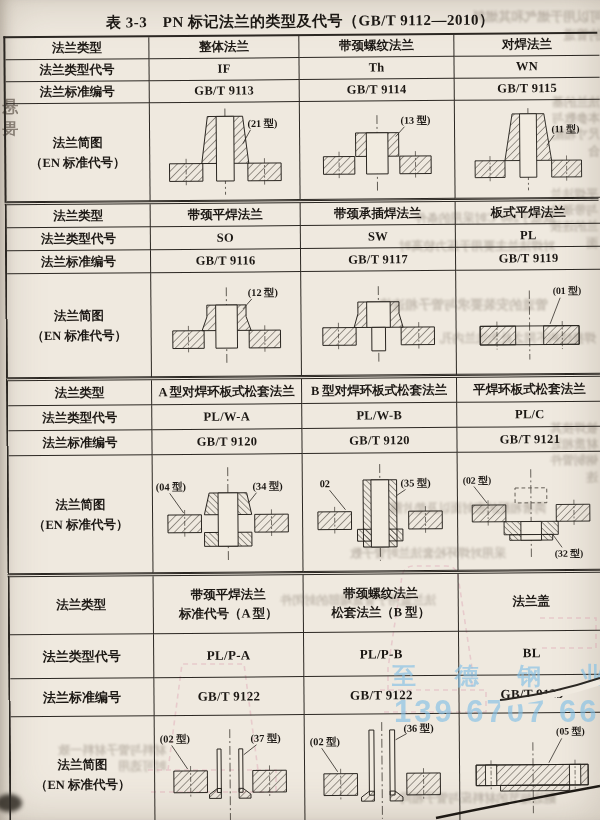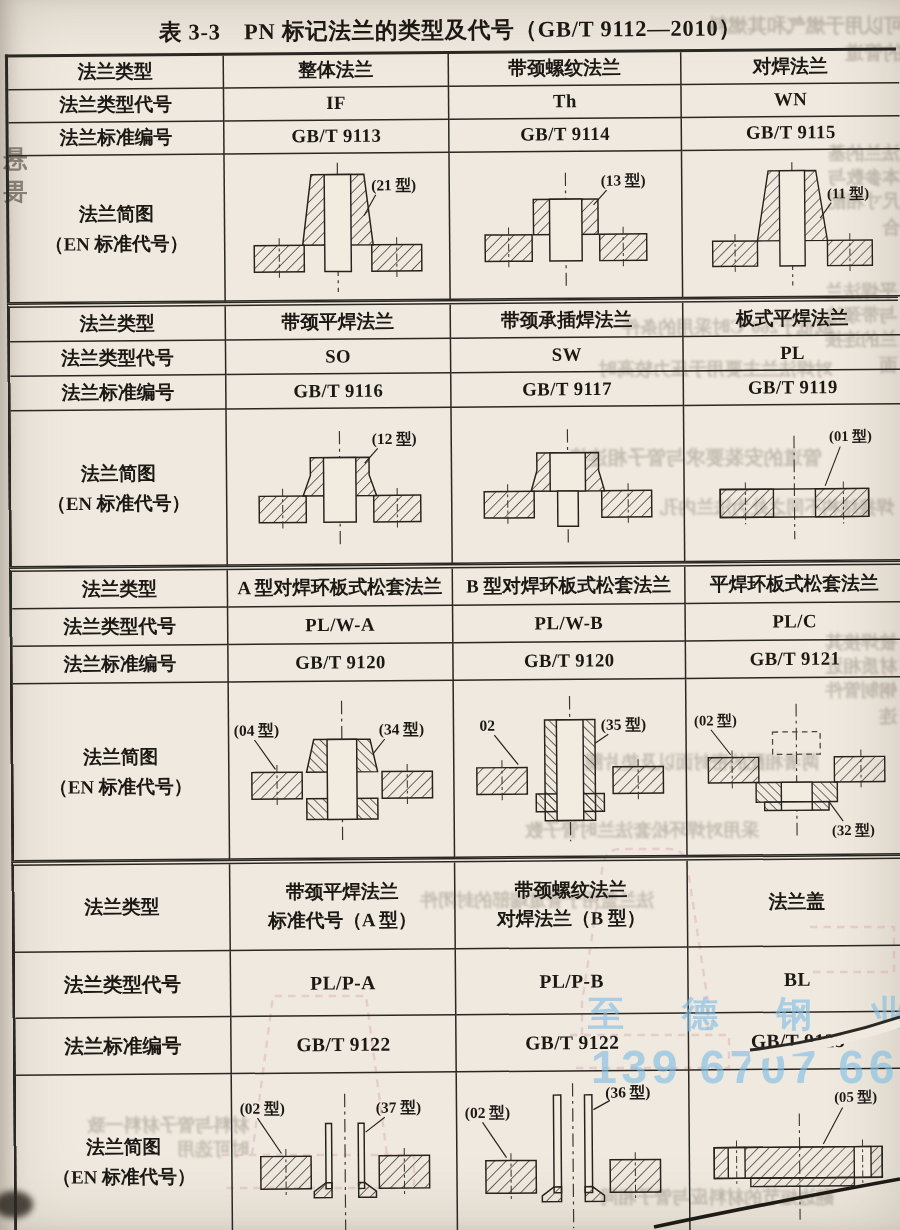--- a/index.html
+++ b/index.html
@@ -314,21 +314,21 @@
 
     <div class="sec next">
       <div class="r h58">
         <div class="c">法兰类型</div>
         <div class="c">
           <div>带颈平焊法兰</div>
           <div>标准代号（A 型）</div>
         </div>
         <div class="c">
           <div>带颈螺纹法兰</div>
-          <div>对焊法兰（B 型）</div>
+          <div>松套法兰（B 型）</div>
         </div>
         <div class="c">
           <div>法兰盖</div>
         </div>
       </div>
       <div class="r h44">
         <div class="c">法兰类型代号</div>
         <div class="c code">PL/P-A</div>
         <div class="c code">PL/P-B</div>
         <div class="c code">BL</div>

